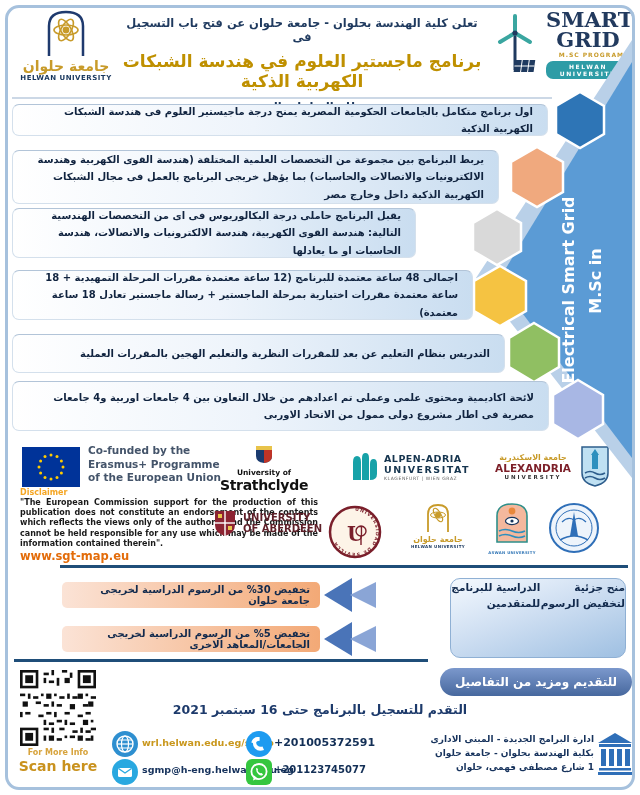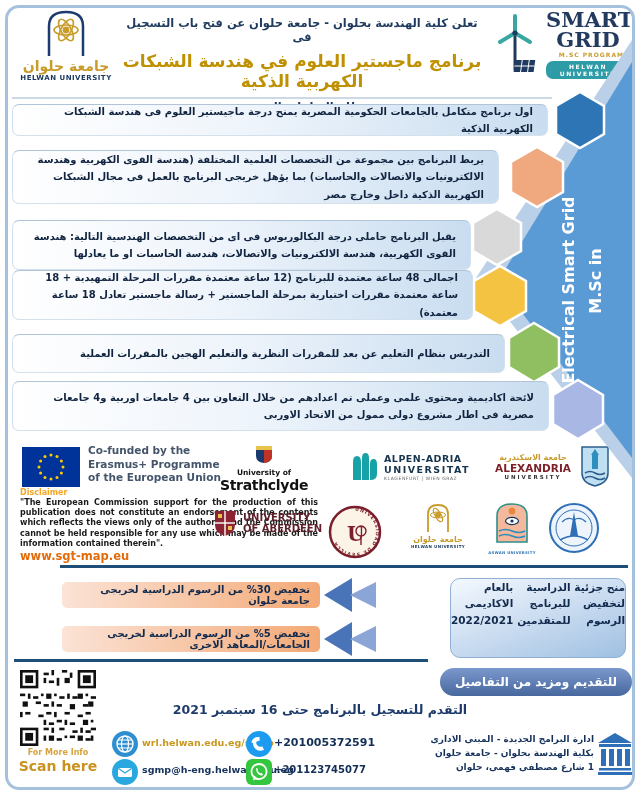--- a/index.html
+++ b/index.html
@@ -153,21 +153,21 @@
   </div>
 
   <div class="abs hdr-sep"></div>
 
   <div class="abs row" style="top:104px;width:536px;height:32px;" dir="rtl">
     <span>اول برنامج متكامل بالجامعات الحكومية المصرية يمنح درجة ماجيستير العلوم فى هندسة الشبكات الكهربية الذكية</span>
     </div>
   <div class="abs row" style="top:150px;width:487px;height:54px;" dir="rtl">
     <span>يربط البرنامج بين مجموعة من التخصصات العلمية المختلفة (هندسة القوى الكهربية وهندسة الالكترونيات والاتصالات والحاسبات) بما يؤهل خريجى البرنامج بالعمل فى مجال الشبكات الكهربية الذكية داخل وخارج مصر</span>
     </div>
-  <div class="abs row" style="top:220px;width:459px;height:50px;" dir="rtl">
+  <div class="abs row" style="top:208px;width:404px;height:50px;" dir="rtl">
     <span>يقبل البرنامج حاملى درجة البكالوريوس فى اى من التخصصات الهندسية التالية: هندسة القوى الكهربية، هندسة الالكترونيات والاتصالات، هندسة الحاسبات او ما يعادلها</span>
     </div>
   <div class="abs row" style="top:270px;width:461px;height:50px;" dir="rtl">
     <span>اجمالى 48 ساعة معتمدة للبرنامج (12 ساعة معتمدة مقررات المرحلة التمهيدية + 18 ساعة معتمدة مقررات اختيارية بمرحلة الماجستير + رسالة ماجستير تعادل 18 ساعة معتمدة)</span>
     </div>
   <div class="abs row" style="top:334px;width:493px;height:39px;padding-left:31px;" dir="rtl">
     <span>التدريس بنظام التعليم عن بعد للمقررات النظرية والتعليم الهجين بالمقررات العملية</span>
     </div>
   <div class="abs row" style="top:381px;width:537px;height:50px;" dir="rtl">
     <span>لائحة اكاديمية ومحتوى علمى وعملى تم اعدادهم من خلال التعاون بين 4 جامعات اوربية و4 جامعات مصرية فى اطار مشروع دولى ممول من الاتحاد الاوربى</span>
@@ -308,21 +308,20 @@
     <polygon points="56,4 30,17 56,30" fill="#8aa5d6"></polygon>
   </svg>
   <svg class="abs" style="left:320px;top:622px;" width="58" height="34" viewBox="0 0 58 34">
     <polygon points="32,0 4,17 32,34" fill="#4a74b8"></polygon>
     <polygon points="56,4 30,17 56,30" fill="#8aa5d6"></polygon>
   </svg>
 
   <div class="abs grant" dir="rtl">
     <div>منح جزئية لتخفيض الرسوم</div>
     <div>الدراسية للبرنامج للمتقدمين</div>
-    <div>بالعام الاكاديمى 2022/2021</div>
   </div>
 
   <div class="abs divider" style="left:14px;top:659px;width:414px;"></div>
   <div class="abs pill" dir="rtl">للتقديم ومزيد من التفاصيل</div>
 
   <svg class="abs" style="left:20px;top:670px;" width="76" height="76" viewBox="0 0 29 29">
     <rect x="0" y="0" width="29" height="29" fill="#fff"></rect>
     <g fill="#111">
       <rect x="0" y="0" width="7" height="7"></rect>
         <rect x="22" y="0" width="7" height="7"></rect>

